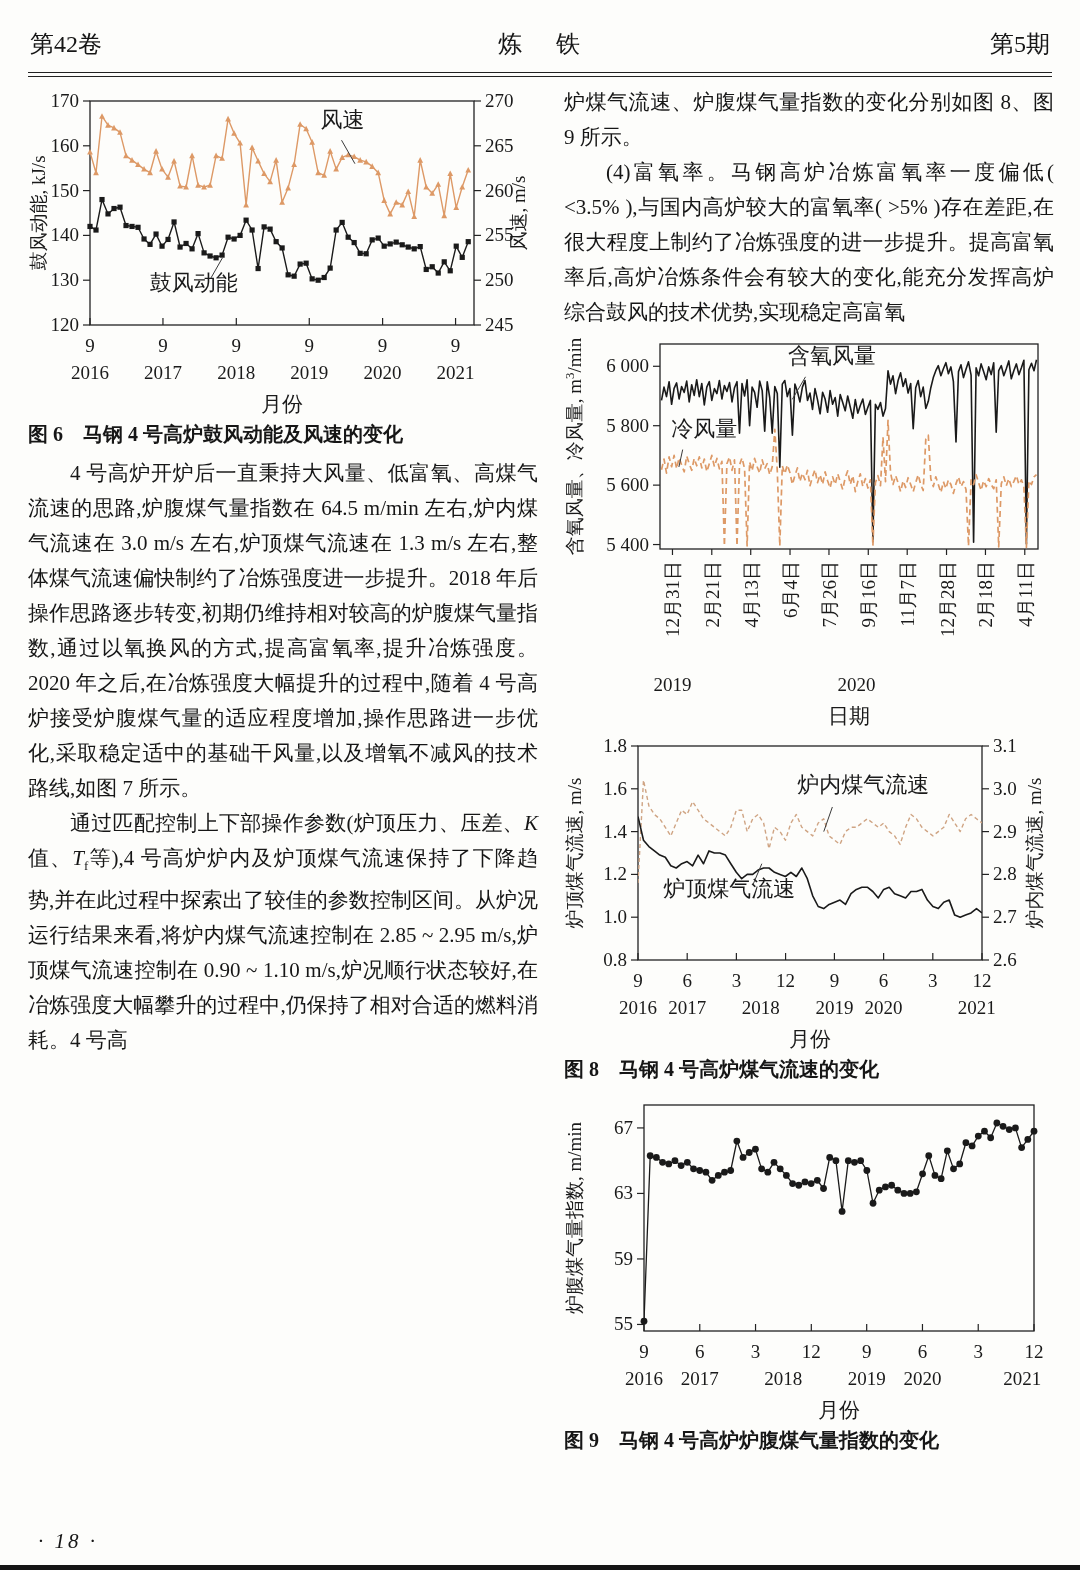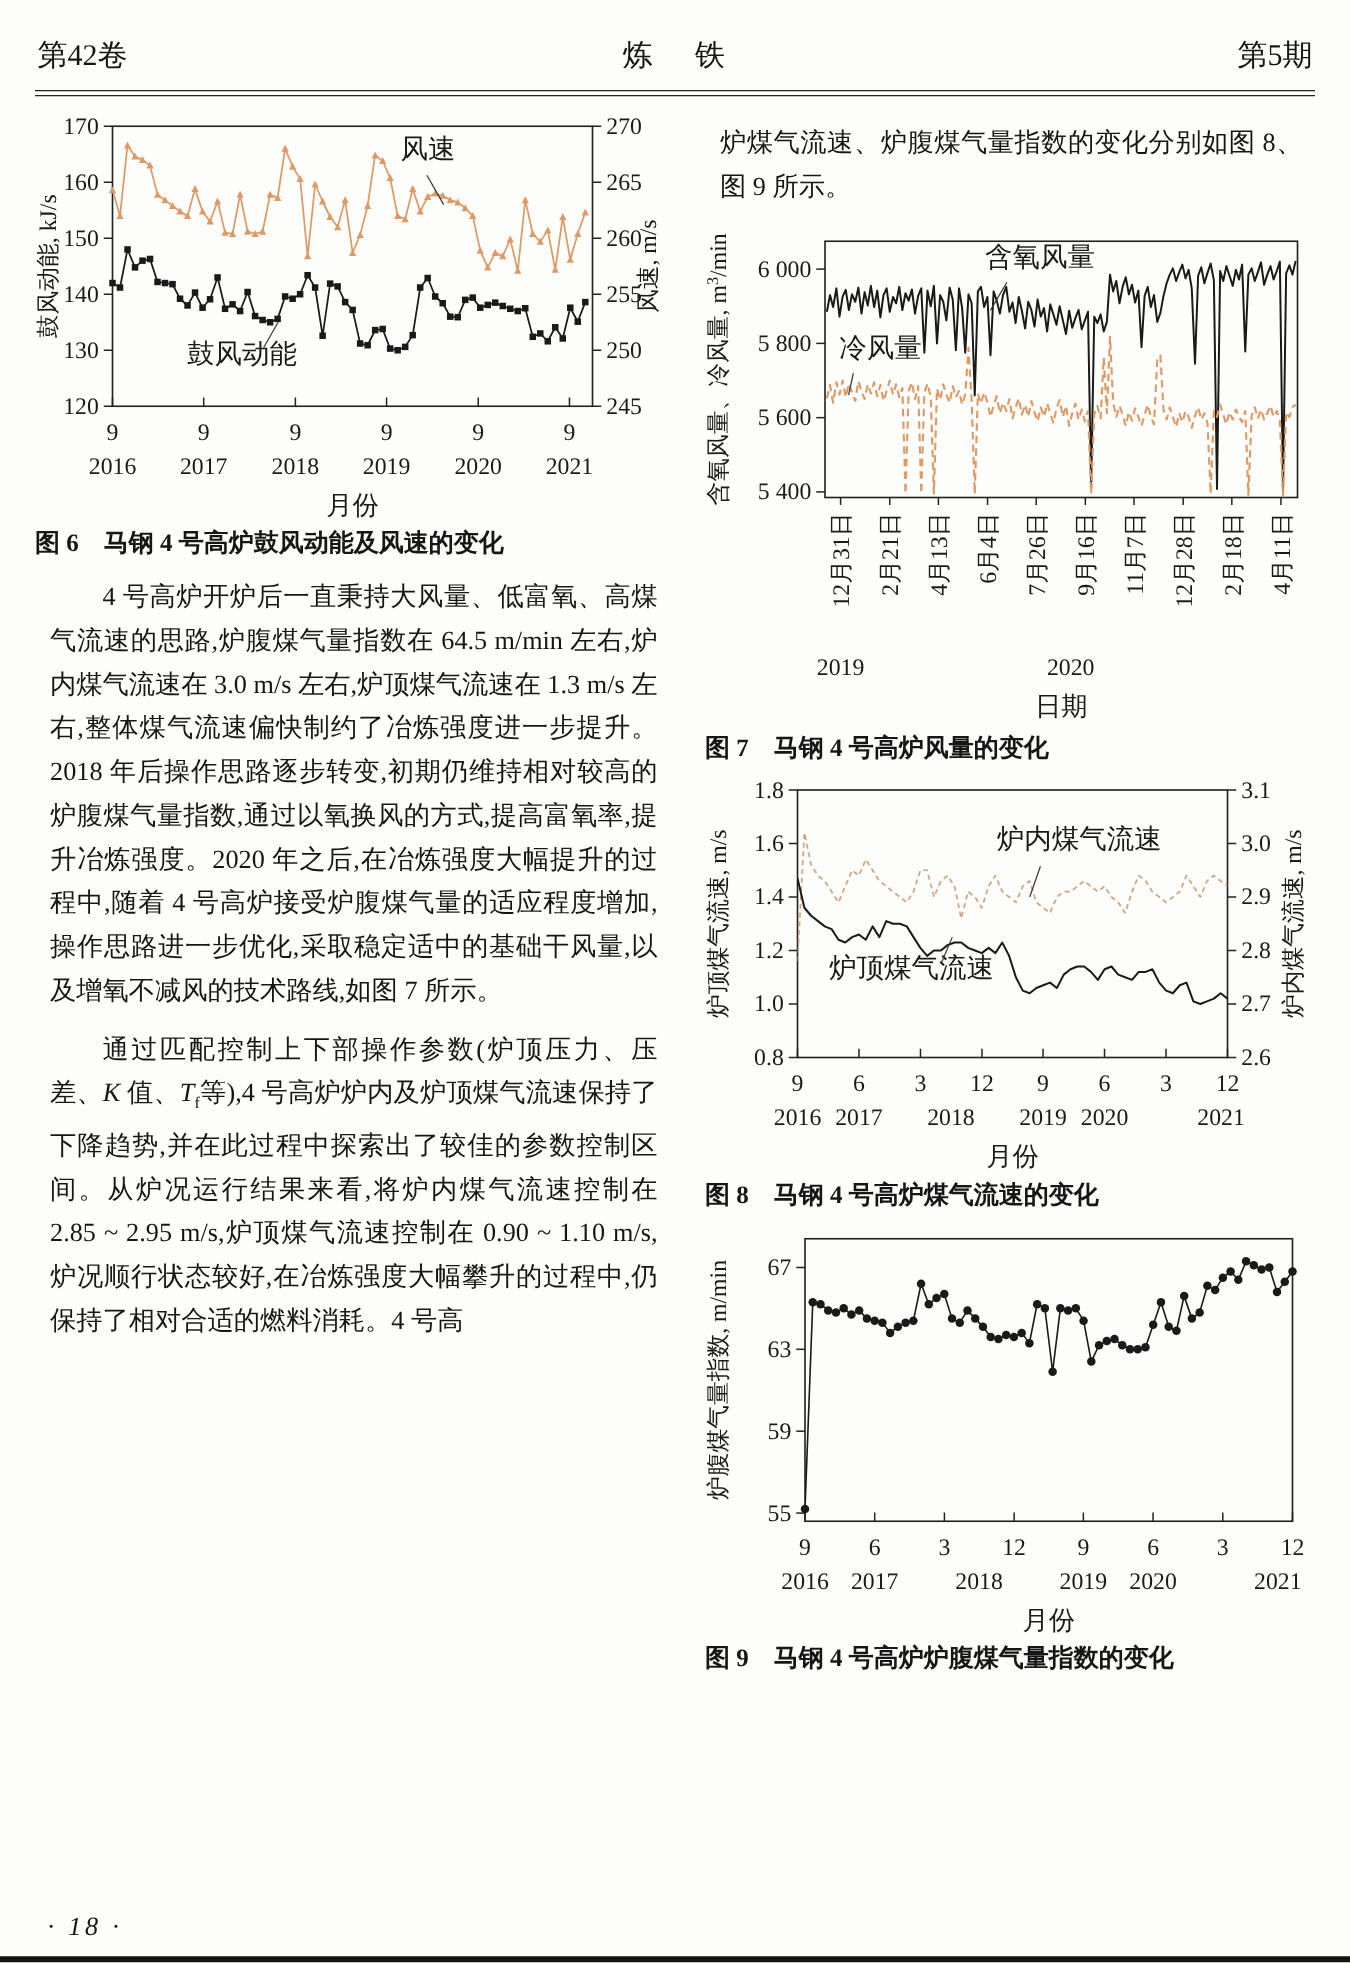--- a/index.html
+++ b/index.html
@@ -5,21 +5,21 @@
   html,body{margin:0;padding:0;}
   body{width:1080px;height:1570px;background:#fdfdfb;font-family:"Liberation Serif",serif;
        color:#161616;position:relative;overflow:hidden;}
   .header{display:flex;justify-content:space-between;align-items:flex-end;
           padding:28px 30px 12px 30px;font-size:24px;}
   .header .center{letter-spacing:14px;}
   .rule{margin:0 28px;height:3px;border-top:1.8px solid #222;border-bottom:1px solid #222;}
   .cols{display:flex;gap:26px;padding:8px 28px 0 28px;}
   .col-left{width:510px;flex:0 0 510px;}
   .col-right{width:490px;flex:0 0 490px;}
-  .para{font-size:21px;line-height:35px;text-align:justify;margin:12px;text-indent:2em;}
+  .para{font-size:21px;line-height:35px;text-align:justify;margin:0;text-indent:2em;}
   .para.noindent{text-indent:0;}
   .var{font-style:italic;font-family:"Liberation Serif",serif;}
   sub{font-size:13px;}
   .caption{font-weight:bold;font-size:20px;text-align:left;margin:2px 0 8px 0;}
   .chart{display:block;margin:0 auto;}
   .figblock{margin:0;}
   .pagenum{position:absolute;left:38px;bottom:16px;font-size:21px;letter-spacing:3px;font-style:italic;}
   .bottom-bar{position:absolute;left:0;right:0;bottom:0;height:5px;background:#151515;}
 </style>
 </head>
@@ -222,20 +222,21 @@
           <line x1="182.96" y1="192.96" x2="194.48" y2="172.79999999999998" stroke="#3a3a3a" stroke-width="1"></line>
         </svg>
       <div class="caption">图 6　马钢 4 号高炉鼓风动能及风速的变化</div>
     </div>
     <p class="para">4 号高炉开炉后一直秉持大风量、低富氧、高煤气流速的思路,炉腹煤气量指数在 64.5 m/min 左右,炉内煤气流速在 3.0 m/s 左右,炉顶煤气流速在 1.3 m/s 左右,整体煤气流速偏快制约了冶炼强度进一步提升。2018 年后操作思路逐步转变,初期仍维持相对较高的炉腹煤气量指数,通过以氧换风的方式,提高富氧率,提升冶炼强度。2020 年之后,在冶炼强度大幅提升的过程中,随着 4 号高炉接受炉腹煤气量的适应程度增加,操作思路进一步优化,采取稳定适中的基础干风量,以及增氧不减风的技术路线,如图 7 所示。</p>
     <p class="para"><span>通过匹配控制上下部操作参数(炉顶压力、压差、</span><span class="var">K</span><span> 值、</span><span class="var">T</span><sub>f</sub><span>等),4 号高炉炉内及炉顶煤气流速保持了下降趋势,并在此过程中探索出了较佳的参数控制区间。从炉况运行结果来看,将炉内煤气流速控制在 2.85 ~ 2.95 m/s,炉顶煤气流速控制在 0.90 ~ 1.10 m/s,炉况顺行状态较好,在冶炼强度大幅攀升的过程中,仍保持了相对合适的燃料消耗。4 号高</span></p>
   </div>
 
   <div class="col-right">
     <p class="para noindent">炉煤气流速、炉腹煤气量指数的变化分别如图 8、图 9 所示。</p>
+    <p class="para">(4)富氧率。马钢高炉冶炼富氧率一度偏低( &lt;3.5% ),与国内高炉较大的富氧率( &gt;5% )存在差距,在很大程度上制约了冶炼强度的进一步提升。提高富氧率后,高炉冶炼条件会有较大的变化,能充分发挥高炉综合鼓风的技术优势,实现稳定高富氧</p>
     <div class="figblock">
       <svg class="chart" width="490" height="404" viewBox="0 0 490 404">
           <clipPath id="cp1">
             <rect x="96" y="14" width="378" height="205"></rect>
           </clipPath>
           <rect x="96" y="14" width="378" height="205" fill="none" stroke="#222" stroke-width="1.3"></rect>
           <line x1="89" y1="214.54347826086956" x2="96" y2="214.54347826086956" stroke="#222" stroke-width="1.2"></line>
           <text x="85" y="220.54347826086956" text-anchor="end" font-size="19" fill="#1a1a1a" font-family="&quot;Liberation Serif&quot;,serif">5 400</text>
           <line x1="89" y1="155.1231884057971" x2="96" y2="155.1231884057971" stroke="#222" stroke-width="1.2"></line>
           <text x="85" y="161.1231884057971" text-anchor="end" font-size="19" fill="#1a1a1a" font-family="&quot;Liberation Serif&quot;,serif">5 600</text>
@@ -267,21 +268,20 @@
           <text x="292.56" y="361" text-anchor="middle" font-size="19" fill="#1a1a1a" font-family="&quot;Liberation Serif&quot;,serif">2020</text>
           <text x="285" y="393" text-anchor="middle" font-size="21" fill="#1a1a1a" font-family="&quot;Liberation Serif&quot;,serif">日期</text>
           <text x="17" y="116.5" text-anchor="middle" font-size="19" fill="#1a1a1a" font-family="&quot;Liberation Serif&quot;,serif" transform="rotate(-90 17 116.5)"><tspan dy="0">含氧风量、冷风量, m</tspan><tspan dy="-7" font-size="13">3</tspan><tspan dy="7">/min</tspan></text>
           <path d="M97.5 70.4L100.0 57.1L102.5 66.6L105.1 51.7L107.6 74.3L110.1 58.3L112.6 52.9L115.1 69.0L117.6 56.5L120.2 62.4L122.7 51.1L125.2 71.9L127.7 54.7L130.2 65.4L132.7 49.7L135.3 66.6L137.8 53.5L140.3 74.9L142.8 57.1L145.3 51.7L147.8 70.4L150.4 58.6L152.9 63.6L155.4 50.5L157.9 69.0L160.4 55.6L162.9 61.5L165.5 52.6L168.0 71.9L170.5 57.7L173.0 51.7L175.5 103.1L178.0 53.5L180.6 66.0L183.1 49.7L185.6 95.7L188.1 57.1L190.6 62.4L193.1 77.3L195.7 51.1L198.2 60.6L200.7 101.1L203.2 51.7L205.7 67.5L208.2 103.1L210.8 56.5L213.3 63.6L215.8 137.3L218.3 54.1L220.8 50.5L223.3 66.6L225.9 58.6L228.4 105.2L230.9 54.1L233.4 61.5L235.9 71.9L238.4 57.1L241.0 50.5L243.5 70.4L246.0 63.0L248.5 79.4L251.0 58.6L253.5 69.6L256.1 83.8L258.6 62.4L261.1 69.0L263.6 82.3L266.1 60.6L268.6 74.3L271.2 67.5L273.7 86.2L276.2 64.5L278.7 72.5L281.2 80.8L283.7 66.0L286.3 77.3L288.8 88.3L291.3 69.6L293.8 83.2L296.3 75.5L298.8 69.0L301.4 84.4L303.9 77.3L306.4 70.4L308.9 211.6L311.4 74.3L313.9 79.4L316.5 72.5L319.0 86.2L321.5 78.5L324.0 40.7L326.5 54.1L329.0 45.8L331.6 63.6L334.1 50.5L336.6 42.8L339.1 56.5L341.6 48.8L344.1 63.0L346.7 53.5L349.2 98.7L351.7 57.7L354.2 50.5L356.7 66.6L359.2 57.1L361.8 78.5L364.3 71.3L366.8 57.7L369.3 47.6L371.8 40.7L374.3 35.7L376.9 45.8L379.4 38.7L381.9 32.7L384.4 43.7L386.9 36.9L389.4 51.7L392.0 112.0L394.5 41.6L397.0 34.8L399.5 47.6L402.0 39.3L404.5 31.8L407.1 45.2L409.6 212.2L412.1 37.8L414.6 45.8L417.1 33.9L419.6 41.6L422.2 49.7L424.7 36.9L427.2 44.6L429.7 32.7L432.2 102.2L434.7 40.7L437.3 35.7L439.8 45.8L442.3 38.7L444.8 30.9L447.3 48.8L449.8 40.7L452.4 33.9L454.9 44.6L457.4 37.8L459.9 30.3L462.4 213.9L464.9 39.8L467.5 33.3L470.0 40.7L472.5 29.7" fill="none" stroke="#1a1a1a" stroke-width="1.6" stroke-linejoin="round" clip-path="url(#cp1)"></path>
           <path d="M97.5 139.7L100.0 129.0L102.5 143.2L105.1 126.9L107.6 136.7L110.1 125.4L112.6 138.8L115.1 127.8L117.6 134.9L120.2 141.8L122.7 126.0L125.2 133.7L127.7 140.3L130.2 128.4L132.7 135.8L135.3 126.9L137.8 137.9L140.3 129.0L142.8 141.8L145.3 133.7L147.8 125.4L150.4 136.7L152.9 128.4L155.4 138.8L157.9 131.4L160.4 216.0L162.9 133.7L165.5 126.9L168.0 140.3L170.5 129.9L173.0 216.0L175.5 134.9L178.0 127.8L180.6 138.8L183.1 216.0L185.6 131.9L188.1 140.9L190.6 128.4L193.1 136.7L195.7 143.2L198.2 129.9L200.7 138.8L203.2 133.7L205.7 144.7L208.2 136.7L210.8 99.3L213.3 140.9L215.8 216.0L218.3 135.8L220.8 143.8L223.3 134.9L225.9 142.6L228.4 154.5L230.9 145.6L233.4 137.9L235.9 151.6L238.4 143.2L241.0 149.8L243.5 140.3L246.0 155.7L248.5 146.8L251.0 139.7L253.5 152.7L256.1 144.7L258.6 154.5L261.1 141.8L263.6 150.7L266.1 158.1L268.6 146.8L271.2 154.5L273.7 143.8L276.2 151.6L278.7 159.6L281.2 147.7L283.7 140.9L286.3 154.5L288.8 145.6L291.3 161.7L293.8 151.6L296.3 143.8L298.8 156.6L301.4 148.6L303.9 158.1L306.4 149.8L308.9 216.0L311.4 152.7L313.9 145.6L316.5 155.7L319.0 107.0L321.5 151.6L324.0 90.4L326.5 142.6L329.0 154.5L331.6 145.6L334.1 152.7L336.6 161.7L339.1 150.7L341.6 157.5L344.1 147.7L346.7 154.5L349.2 161.7L351.7 152.7L354.2 144.7L356.7 154.5L359.2 160.5L361.8 109.1L364.3 105.2L366.8 148.6L369.3 156.6L371.8 146.8L374.3 154.5L376.9 162.6L379.4 151.6L381.9 158.7L384.4 149.8L386.9 154.5L389.4 163.4L392.0 153.6L394.5 146.8L397.0 156.6L399.5 151.6L402.0 159.6L404.5 216.0L407.1 149.8L409.6 154.5L412.1 144.7L414.6 152.7L417.1 160.5L419.6 150.7L422.2 156.6L424.7 148.6L427.2 154.5L429.7 158.7L432.2 149.8L434.7 216.9L437.3 153.6L439.8 146.8L442.3 155.7L444.8 148.6L447.3 156.6L449.8 151.6L452.4 145.6L454.9 154.5L457.4 149.8L459.9 156.6L462.4 217.5L464.9 150.7L467.5 154.5L470.0 146.8L472.5 144.7" fill="none" stroke="#dd9966" stroke-width="1.7" stroke-linejoin="round" clip-path="url(#cp1)" stroke-dasharray="6 4"></path>
           <text x="267.99" y="33.475" text-anchor="middle" font-size="22" fill="#1a1a1a" font-family="&quot;Liberation Serif&quot;,serif">含氧风量</text>
           <line x1="241.53" y1="46.8" x2="228.29999999999998" y2="69.35" stroke="#3a3a3a" stroke-width="1"></line>
           <text x="107.34" y="106.25" text-anchor="start" font-size="22" fill="#1a1a1a" font-family="&quot;Liberation Serif&quot;,serif">冷风量</text>
           <line x1="118.68" y1="119.575" x2="114.9" y2="137" stroke="#3a3a3a" stroke-width="1"></line>
         </svg>
-      <div class="caption">图 7　马钢 4 号高炉风量的变化</div>
     </div>
     <div class="figblock">
       <svg class="chart" width="490" height="320" viewBox="0 0 490 320">
           <clipPath id="cp2">
             <rect x="74" y="12" width="344" height="214"></rect>
           </clipPath>
           <rect x="74" y="12" width="344" height="214" fill="none" stroke="#222" stroke-width="1.3"></rect>
           <line x1="67" y1="226" x2="74" y2="226" stroke="#222" stroke-width="1.2"></line>
           <text x="63" y="232" text-anchor="end" font-size="19" fill="#1a1a1a" font-family="&quot;Liberation Serif&quot;,serif">0.8</text>
           <line x1="67" y1="183.20000000000002" x2="74" y2="183.20000000000002" stroke="#222" stroke-width="1.2"></line>

